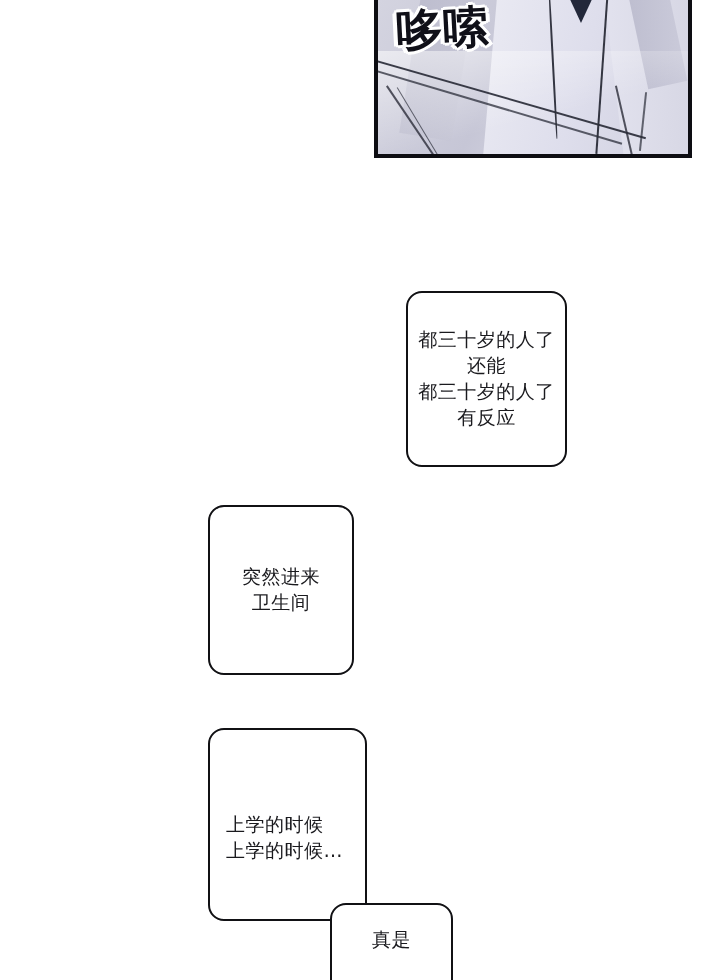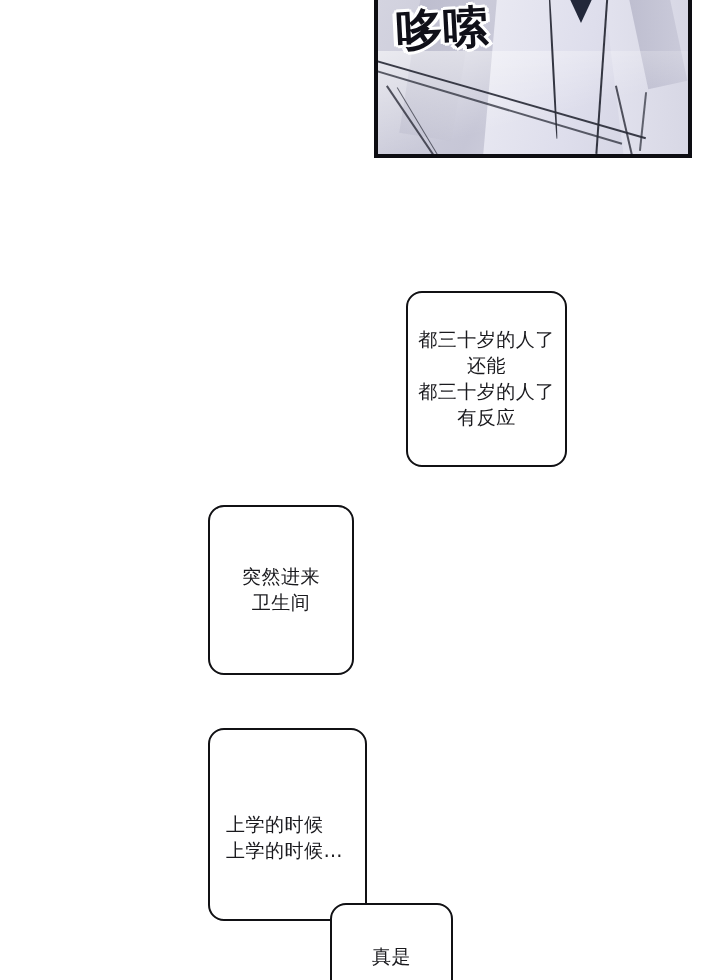--- a/index.html
+++ b/index.html
@@ -102,21 +102,21 @@
     white-space:nowrap;
   }
 
   #bubble-1{left:406px;top:291px;width:161px;height:176px;}
   #bubble-2{left:208px;top:505px;width:146px;height:170px;}
   #bubble-3{left:208px;top:728px;width:159px;height:193px;
             align-items:flex-start;justify-content:flex-start;}
   #bubble-3 .lines{padding-top:64px;padding-left:16px;text-align:left;margin-top:18px;}
   #bubble-4{left:330px;top:903px;width:123px;height:110px;
             align-items:flex-start;justify-content:center;z-index:5;}
-  #bubble-4 .lines{padding-top:39px;}
+  #bubble-4 .lines{padding-top:22px;}
 </style>
 </head>
 <body>
 
 <div id="page">
 
   <div class="panel">
     <div class="panel-art">
       <div class="bg-grad"></div>
       <div class="arm-shadow"></div>

